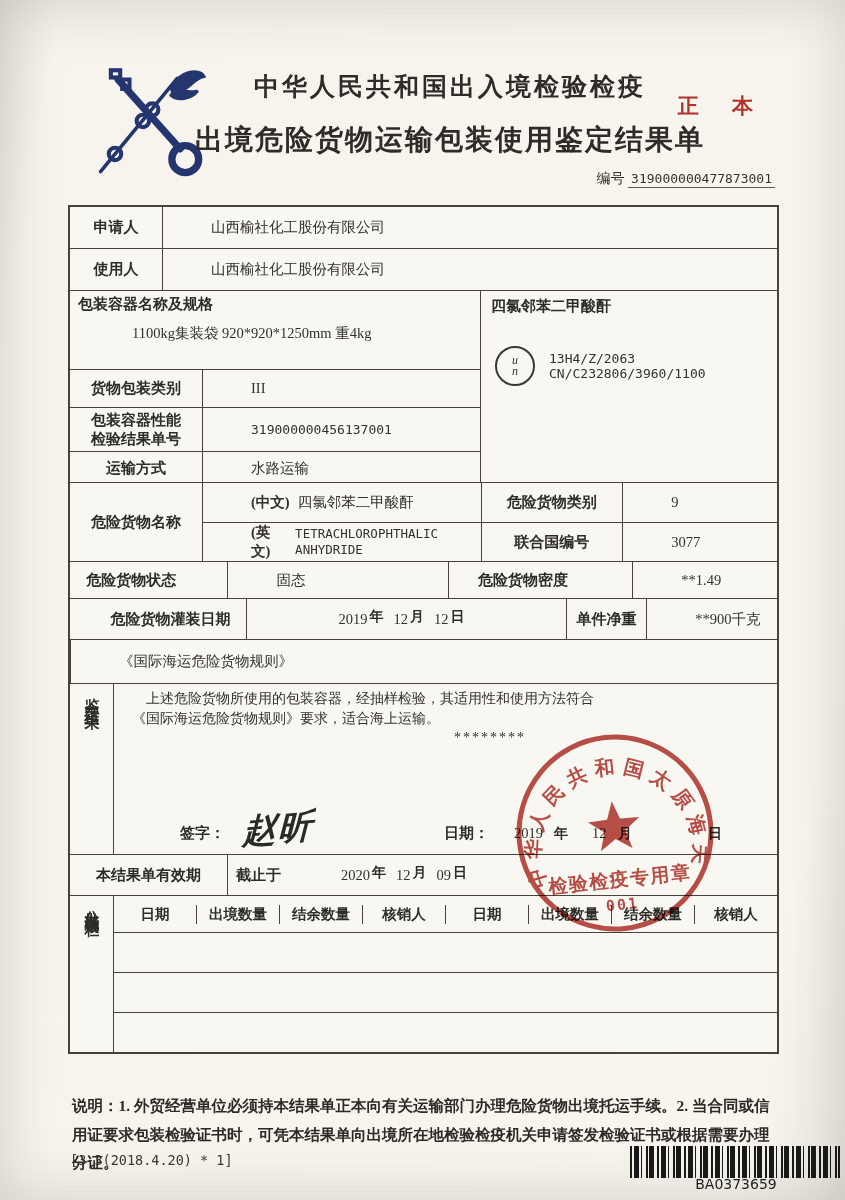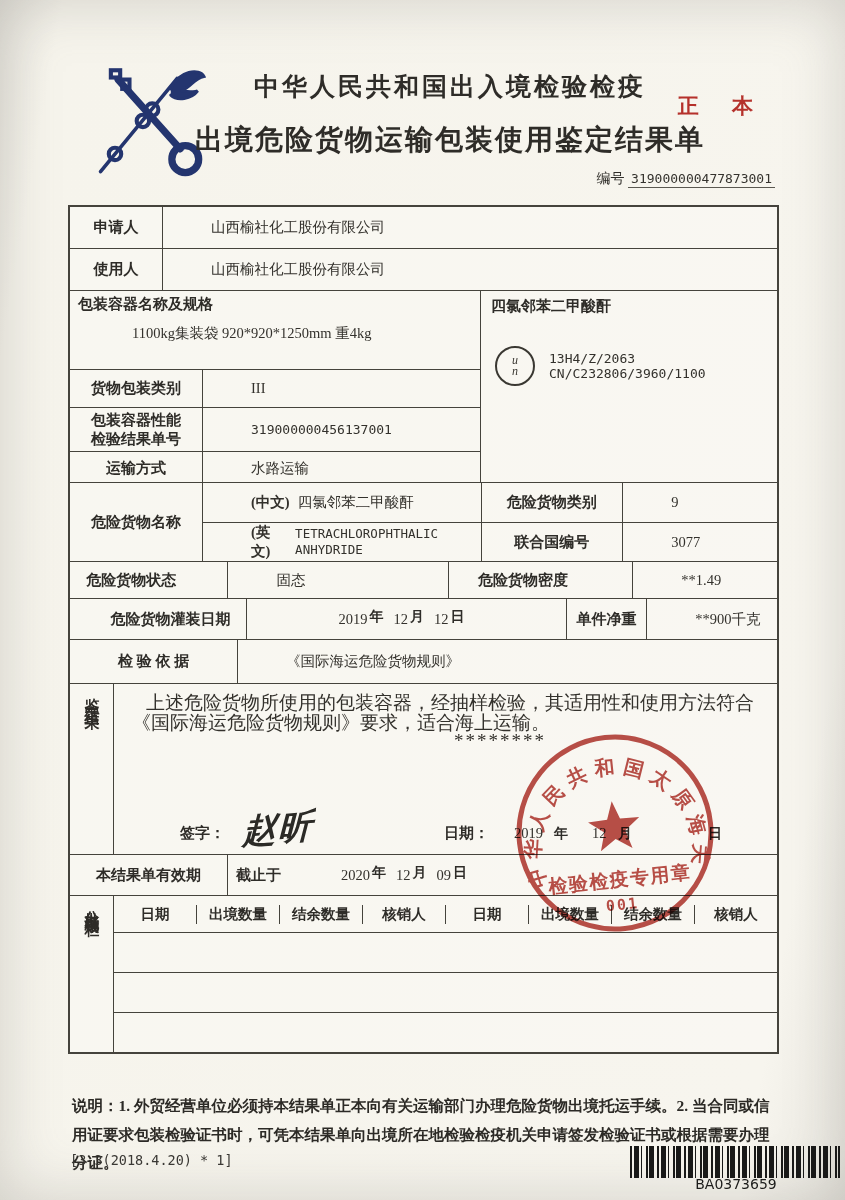--- a/index.html
+++ b/index.html
@@ -54,21 +54,21 @@
   .subrow{display:flex;border-top:1.5px solid #45433c;flex:none;}
   .subrow:first-child{border-top:none;}
   .un-wrap{display:flex;align-items:center;gap:14px;margin-top:30px;margin-left:4px;}
   .un-circle{
     width:36px;height:36px;border:2px solid #3a3832;border-radius:50%;
     display:flex;flex-direction:column;align-items:center;justify-content:center;
     font-size:12px;line-height:11px;color:#3a3832;font-style:italic;flex:none;
   }
   
   .concl-body{position:relative;width:664px;box-sizing:border-box;border-left:1.5px solid #45433c;}
-  .concl-line{position:absolute;font-size:19px;color:#33312c;white-space:nowrap;}
+  .concl-line{position:absolute;font-size:14px;color:#33312c;white-space:nowrap;}
   .sign-label,.date-label{font-weight:700;font-size:15px;}
   .signature{
     font-size:34px;font-weight:700;font-style:italic;color:#2b2a26;
     transform:rotate(-5deg) skewX(-6deg);display:inline-block;
     font-family:"DejaVu Serif",serif;letter-spacing:2px;
   }
   
   .stamp{
     position:absolute;left:512px;top:730px;width:206px;height:206px;
     transform:rotate(-6deg);mix-blend-mode:multiply;opacity:.88;z-index:30;
@@ -215,21 +215,20 @@
         <span class="datebit">12</span>
         <span class="dateunit">月</span>
         <span class="datebit">12</span>
         <span class="dateunit">日</span>
       </div>
       <div class="cell cl lab" style="width:83px;">单件净重</div>
       <div class="cell cl typed" style="width:134px;">**900千克</div>
     </div>
 
     <div class="trow" style="height:43px;">
-      <div class="cell lab" style="width:167px;">检 验 依 据</div>
       <div class="cell cl typed" style="width:540px;">《国际海运危险货物规则》</div>
     </div>
 
     <div class="trow" style="height:170px;">
       <div class="cell" style="width:43px;padding:2px;">
         <div class="vlab">鉴定结果</div>
       </div>
       <div class="concl-body">
         <div class="concl-line" style="left:32px;top:6px;">上述危险货物所使用的包装容器，经抽样检验，其适用性和使用方法符合</div>
         <div class="concl-line" style="left:18px;top:26px;">《国际海运危险货物规则》要求，适合海上运输。</div>

